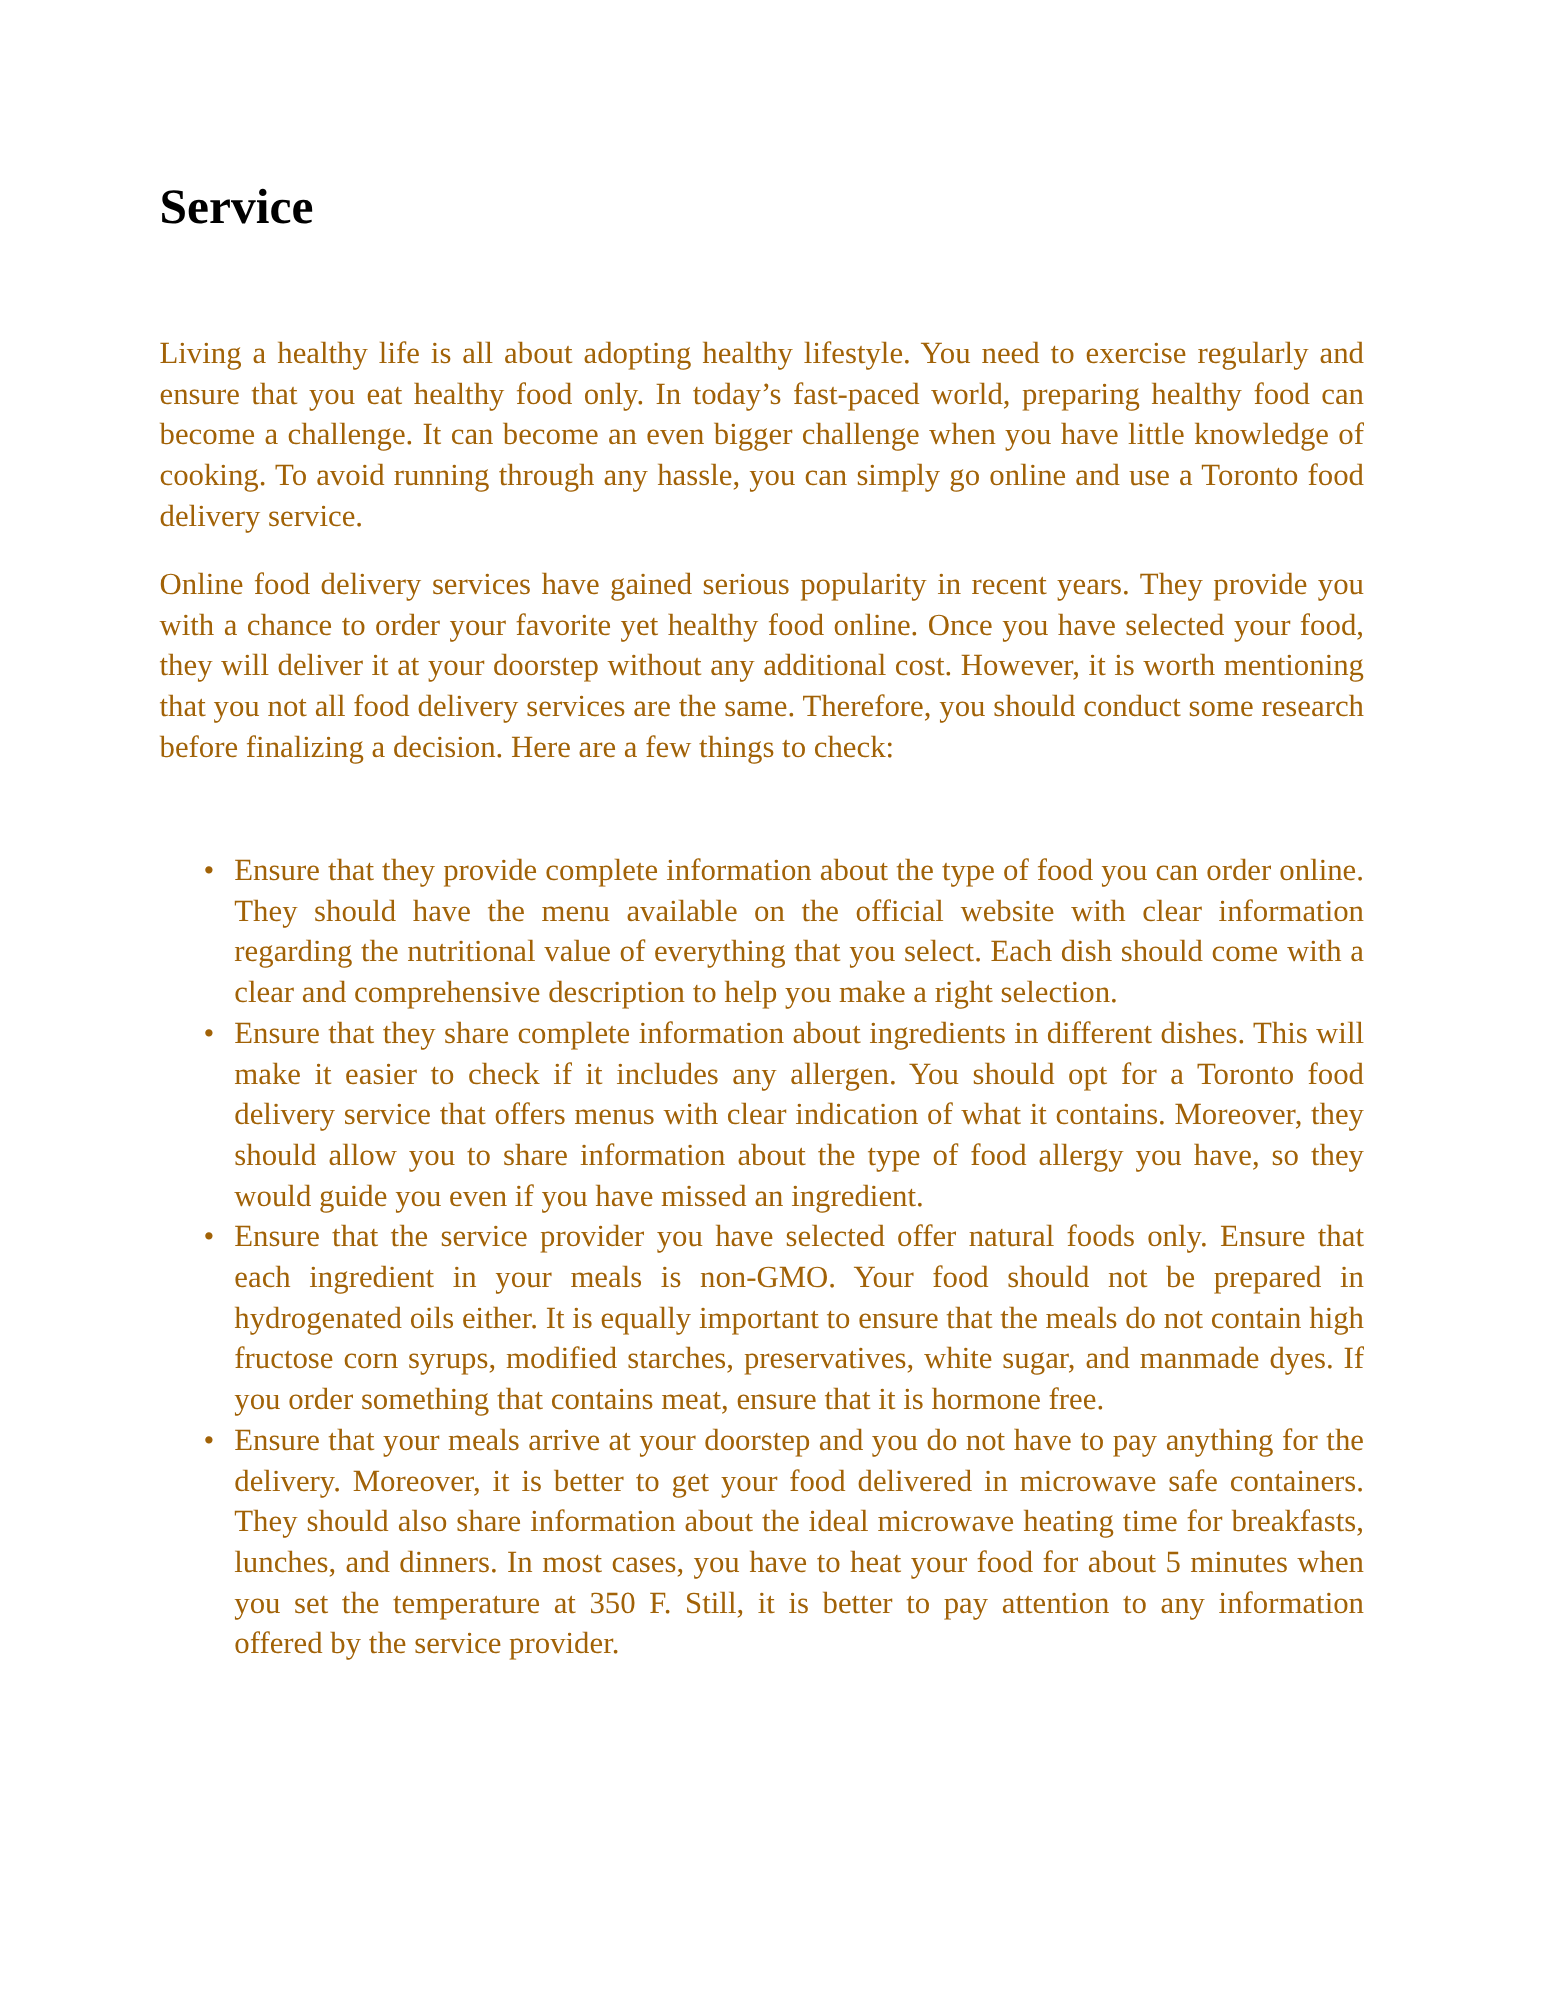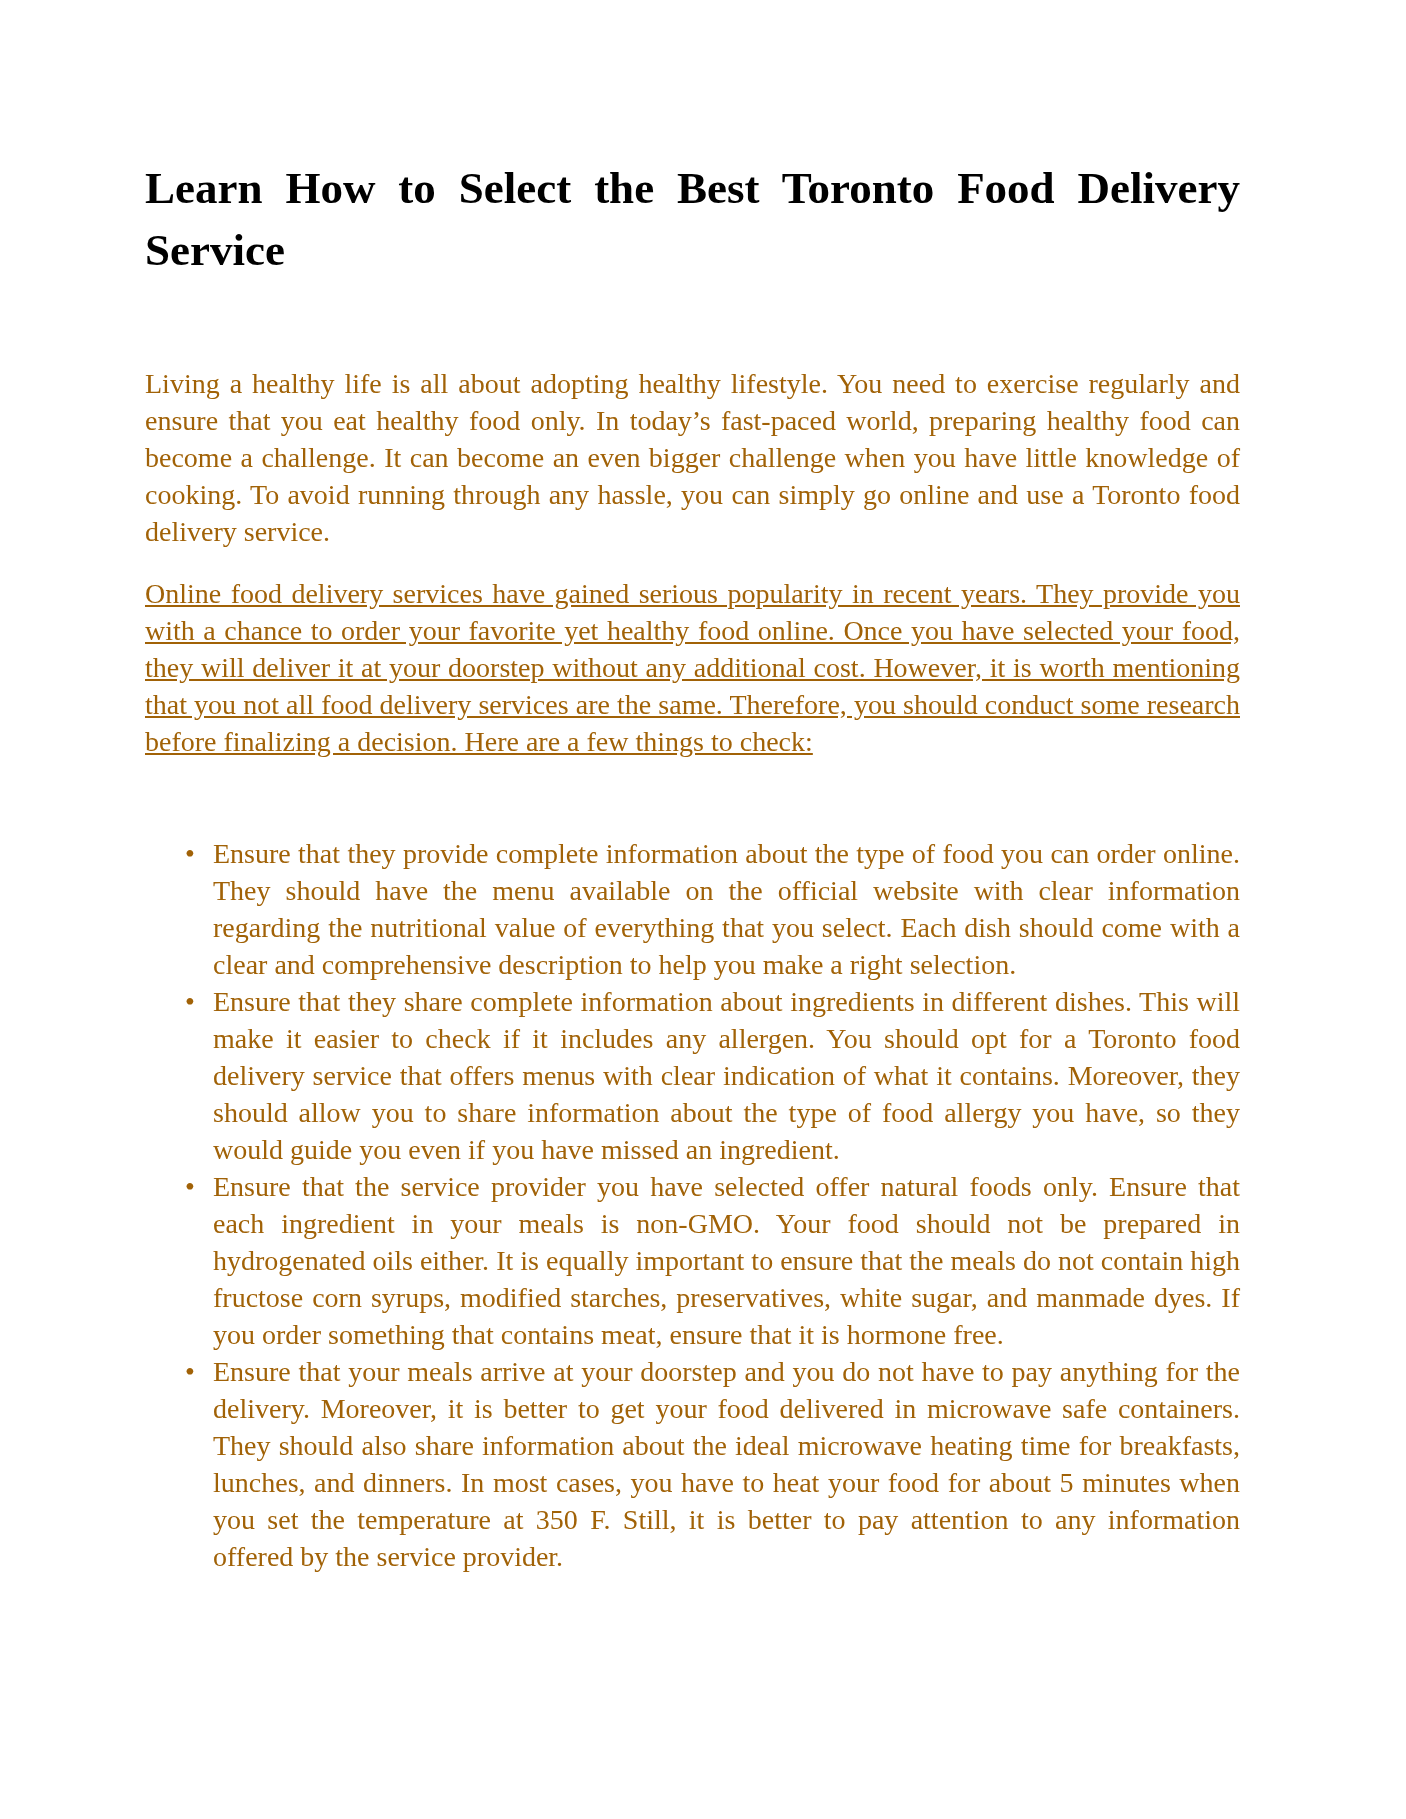--- a/index.html
+++ b/index.html
@@ -42,21 +42,20 @@
     color: #a16207;
   }
   p.para {
     margin: 0;
   }
   p.para.first {
     margin-top: 84px;
   }
   p.para.second {
     margin-top: 25px;
-    text-decoration: underline;
   }
   ul.checklist {
     margin: 75px 0 0 0;
     padding: 0;
     list-style: none;
   }
   ul.checklist li {
     position: relative;
     padding-left: 68px;
     margin: 0;
@@ -68,21 +67,20 @@
     width: 20px;
     text-align: left;
   }
 </style>
 </head>
 <body>
 
 <div class="page">
 
   <div class="doc-title">
-    <div class="line1">Learn How to Select the Best Toronto Food Delivery</div>
     <div class="line2">Service</div>
   </div>
 
   <div class="body-copy">
 
     <p class="para first">Living a healthy life is all about adopting healthy lifestyle. You need to exercise regularly and ensure that you eat healthy food only. In today’s fast-paced world, preparing healthy food can become a challenge. It can become an even bigger challenge when you have little knowledge of cooking. To avoid running through any hassle, you can simply go online and use a Toronto food delivery service.</p>
 
     <p class="para second">Online food delivery services have gained serious popularity in recent years. They provide you with a chance to order your favorite yet healthy food online. Once you have selected your food, they will deliver it at your doorstep without any additional cost. However, it is worth mentioning that you not all food delivery services are the same. Therefore, you should conduct some research before finalizing a decision. Here are a few things to check:</p>
 
     <ul class="checklist">

